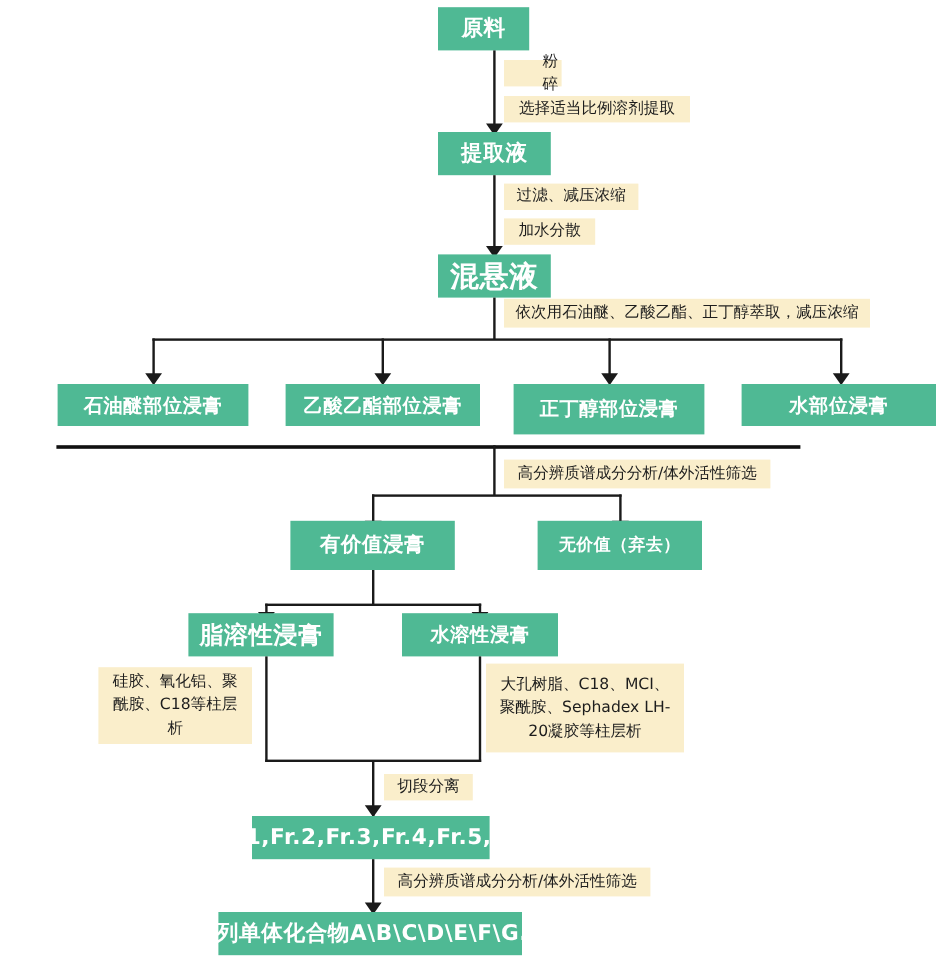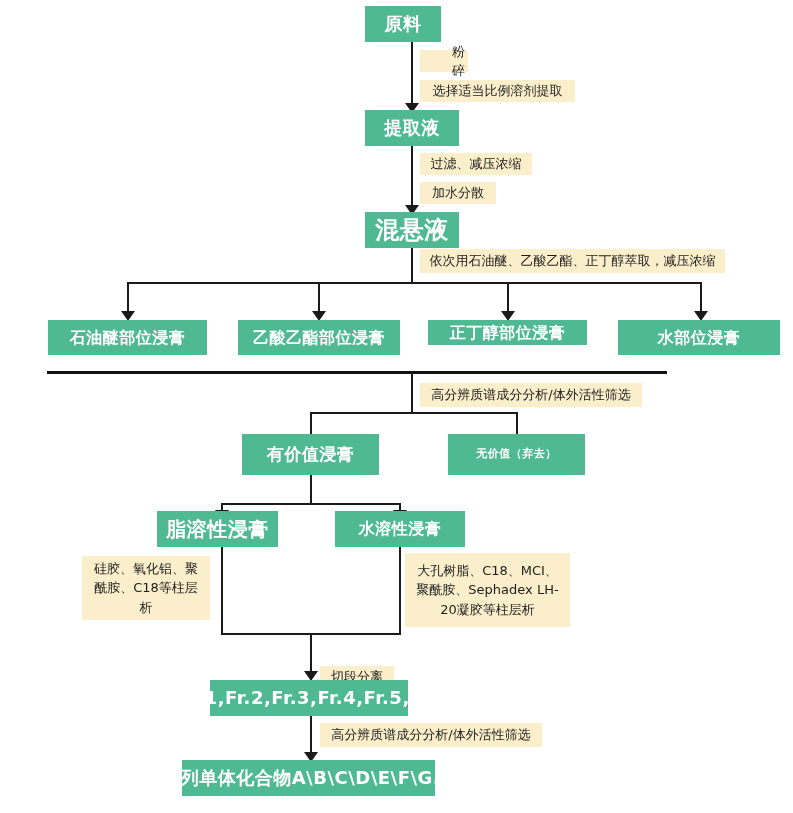--- a/index.html
+++ b/index.html
@@ -89,77 +89,77 @@
 
   <div class="vline" style="left:411px; top:146px; height:62px;"></div>
   <div class="arrow" style="left:405px; top:205px;"></div>
 
   <div class="note" style="left:420px; top:153px; width:112px; height:22px; font-size:13px;">过滤、减压浓缩</div>
   <div class="note" style="left:420px; top:182px; width:76px; height:22px; font-size:13px;">加水分散</div>
 
   <div class="node" style="left:365px; top:212px; width:94px; height:36px; font-size:24px;">混悬液</div>
 
   <div class="vline" style="left:411px; top:248px; height:35px;"></div>
-  <div class="note" style="left:420px; top:249px; width:305px; height:24px; font-size:13px;">依次用石油醚、乙酸乙酯、正丁醇萃取，减压浓缩</div>
+  <div class="note" style="left:420px; top:249px; width:305px; height:24px; font-size:13px;font-family:Liberation Mono, monospace;">依次用石油醚、乙酸乙酯、正丁醇萃取，减压浓缩</div>
 
   <div class="hline" style="left:127px; top:282px; width:575px;"></div>
 
   <div class="vline" style="left:127px; top:282px; height:32px;"></div>
   <div class="arrow" style="left:121px; top:311px;"></div>
 
   <div class="vline" style="left:318px; top:282px; height:32px;"></div>
   <div class="arrow" style="left:312px; top:311px;"></div>
 
   <div class="vline" style="left:507px; top:282px; height:32px;"></div>
   <div class="arrow" style="left:501px; top:311px;"></div>
 
   <div class="vline" style="left:700px; top:282px; height:32px;"></div>
   <div class="arrow" style="left:694px; top:311px;"></div>
 
   <div class="node" style="left:48px; top:320px; width:159px; height:35px; font-size:16px;">石油醚部位浸膏</div>
   <div class="node" style="left:238px; top:320px; width:162px; height:35px; font-size:16px;">乙酸乙酯部位浸膏</div>
-  <div class="node" style="left:428px; top:320px; width:159px; height:25px; font-size:16px;">正丁醇部位浸膏</div>
+  <div class="node" style="left:428px; top:320px; width:159px; height:42px; font-size:16px;">正丁醇部位浸膏</div>
   <div class="node" style="left:618px; top:320px; width:162px; height:35px; font-size:16px;">水部位浸膏</div>
 
   <div class="divider" style="left:47px; top:371px; width:620px;"></div>
 
   <div class="vline" style="left:411px; top:371px; height:42px;"></div>
   <div class="note" style="left:420px; top:383px; width:222px; height:24px; font-size:13px;">高分辨质谱成分分析/体外活性筛选</div>
 
   <div class="hline" style="left:310px; top:412px; width:208px;"></div>
 
   <div class="vline" style="left:310px; top:412px; height:25px;"></div>
   <div class="arrow" style="left:304px; top:434px;"></div>
 
   <div class="vline" style="left:516px; top:412px; height:25px;"></div>
   <div class="arrow" style="left:510px; top:434px;"></div>
 
   <div class="node" style="left:242px; top:434px; width:137px; height:41px; font-size:17px;">有价值浸膏</div>
-  <div class="node" style="left:448px; top:434px; width:137px; height:41px; font-size:11px;">无价值（弃去）</div>
+  <div class="node" style="left:448px; top:434px; width:137px; height:41px; font-size:14px;">无价值（弃去）</div>
 
   <div class="vline" style="left:310px; top:475px; height:30px;"></div>
   <div class="hline" style="left:221px; top:503px; width:180px;"></div>
 
   <div class="vline" style="left:221px; top:503px; height:18px;"></div>
   <div class="arrow" style="left:215px; top:510px;"></div>
 
   <div class="vline" style="left:399px; top:503px; height:18px;"></div>
   <div class="arrow" style="left:393px; top:510px;"></div>
 
   <div class="node" style="left:157px; top:511px; width:121px; height:36px; font-size:20px;">脂溶性浸膏</div>
   <div class="node" style="left:335px; top:511px; width:130px; height:36px; font-size:16px;">水溶性浸膏</div>
 
   <div class="bracket" style="left:221px; top:547px; width:180px; height:88px;"></div>
 
   <div class="note" style="left:82px; top:556px; width:128px; height:64px; font-size:13px;">硅胶、氧化铝、聚酰胺、C18等柱层析</div>
   <div class="note" style="left:405px; top:553px; width:165px; height:74px; font-size:13px;">大孔树脂、C18、MCI、聚酰胺、Sephadex LH-20凝胶等柱层析</div>
 
   <div class="vline" style="left:310px; top:635px; height:45px;"></div>
   <div class="arrow" style="left:304px; top:671px;"></div>
-  <div class="note" style="left:320px; top:666px; width:74px; height:22px; font-size:13px;">切段分离</div>
+  <div class="note" style="left:320px; top:645px; width:74px; height:22px; font-size:13px;">切段分离</div>
 
   <div class="node" style="left:210px; top:680px; width:198px; height:36px; font-size:18px;">Fr.1,Fr.2,Fr.3,Fr.4,Fr.5,....</div>
 
   <div class="vline" style="left:310px; top:716px; height:46px;"></div>
   <div class="arrow" style="left:304px; top:752px;"></div>
   <div class="note" style="left:320px; top:723px; width:222px; height:24px; font-size:13px;">高分辨质谱成分分析/体外活性筛选</div>
 
   <div class="node" style="left:182px; top:760px; width:253px; height:36px; font-size:18px;">系列单体化合物A\B\C\D\E\F\G...</div>
 
 </div>

